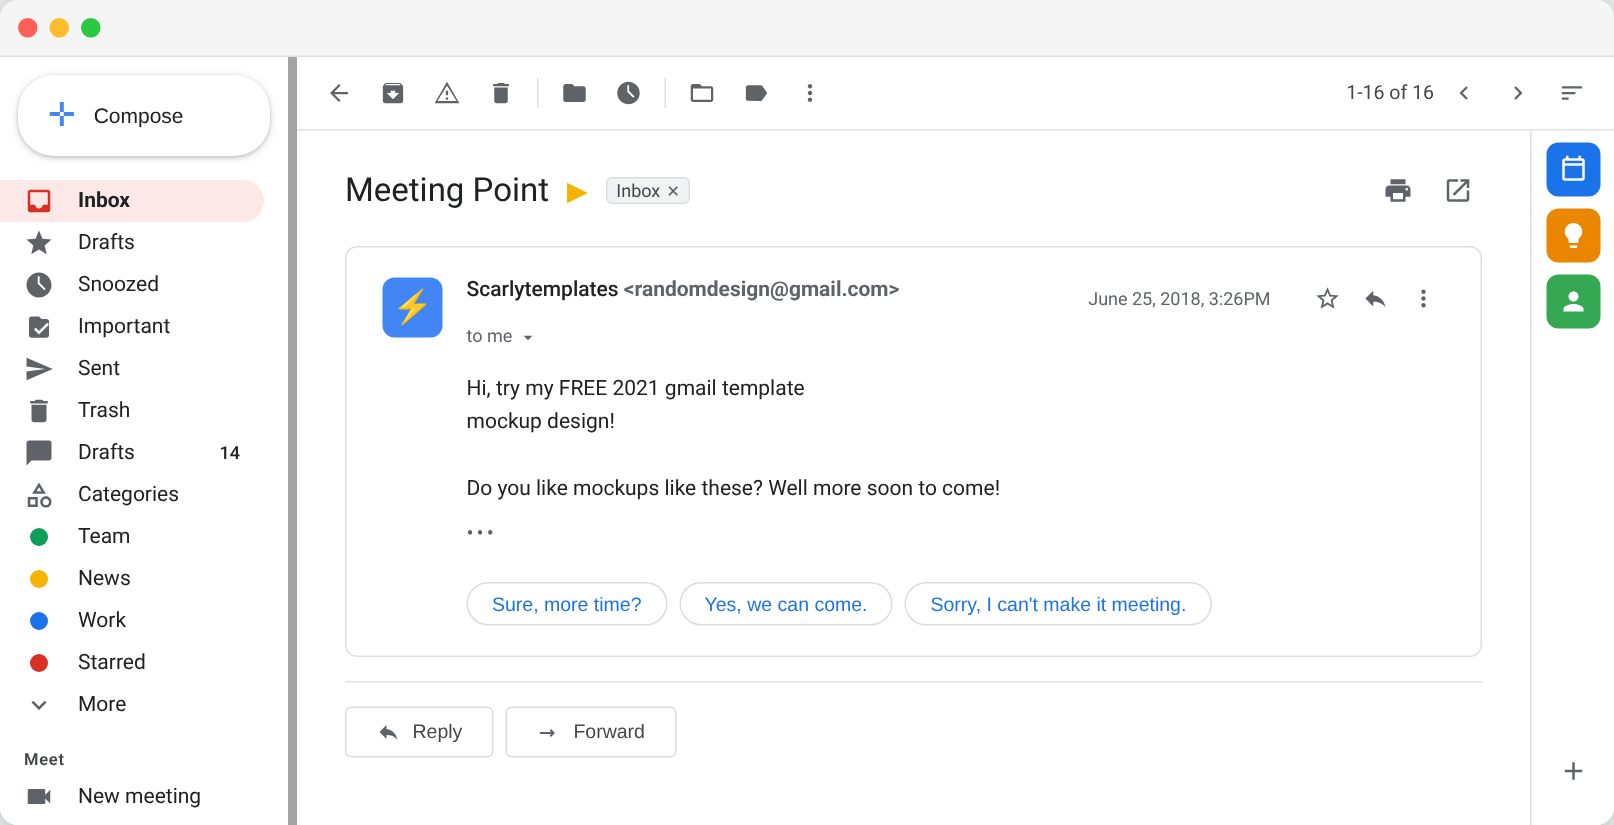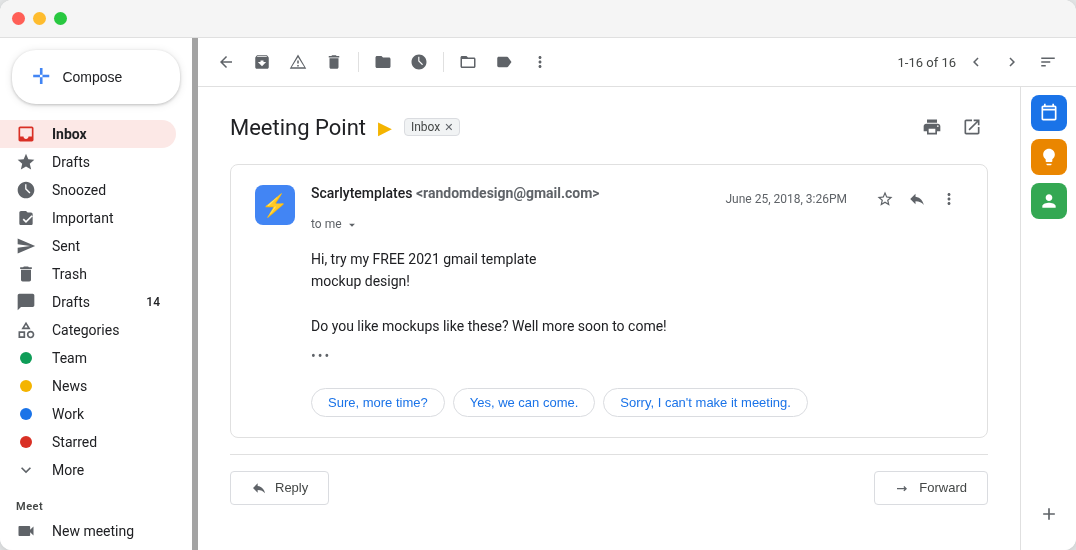--- a/index.html
+++ b/index.html
@@ -230,23 +230,22 @@
       padding: 6px 16px;
       font-size: 13px;
       color: #1a73e8;
       cursor: pointer;
     }
 
     .reply-divider { border: none; border-top: 1px solid #e0e0e0; margin: 16px 0; }
 
     .reply-actions {
       display: flex;
-      gap: 20px;
+      gap: 8px;
       padding-left: 0;
-      justify-content: space-between;
     }
     .reply-action-btn {
       border: 1px solid #dadce0;
       background: #fff;
       border-radius: 4px;
       padding: 8px 20px;
       font-size: 13px;
       color: #444746;
       cursor: pointer;
       display: flex; align-items: center; gap: 8px;

